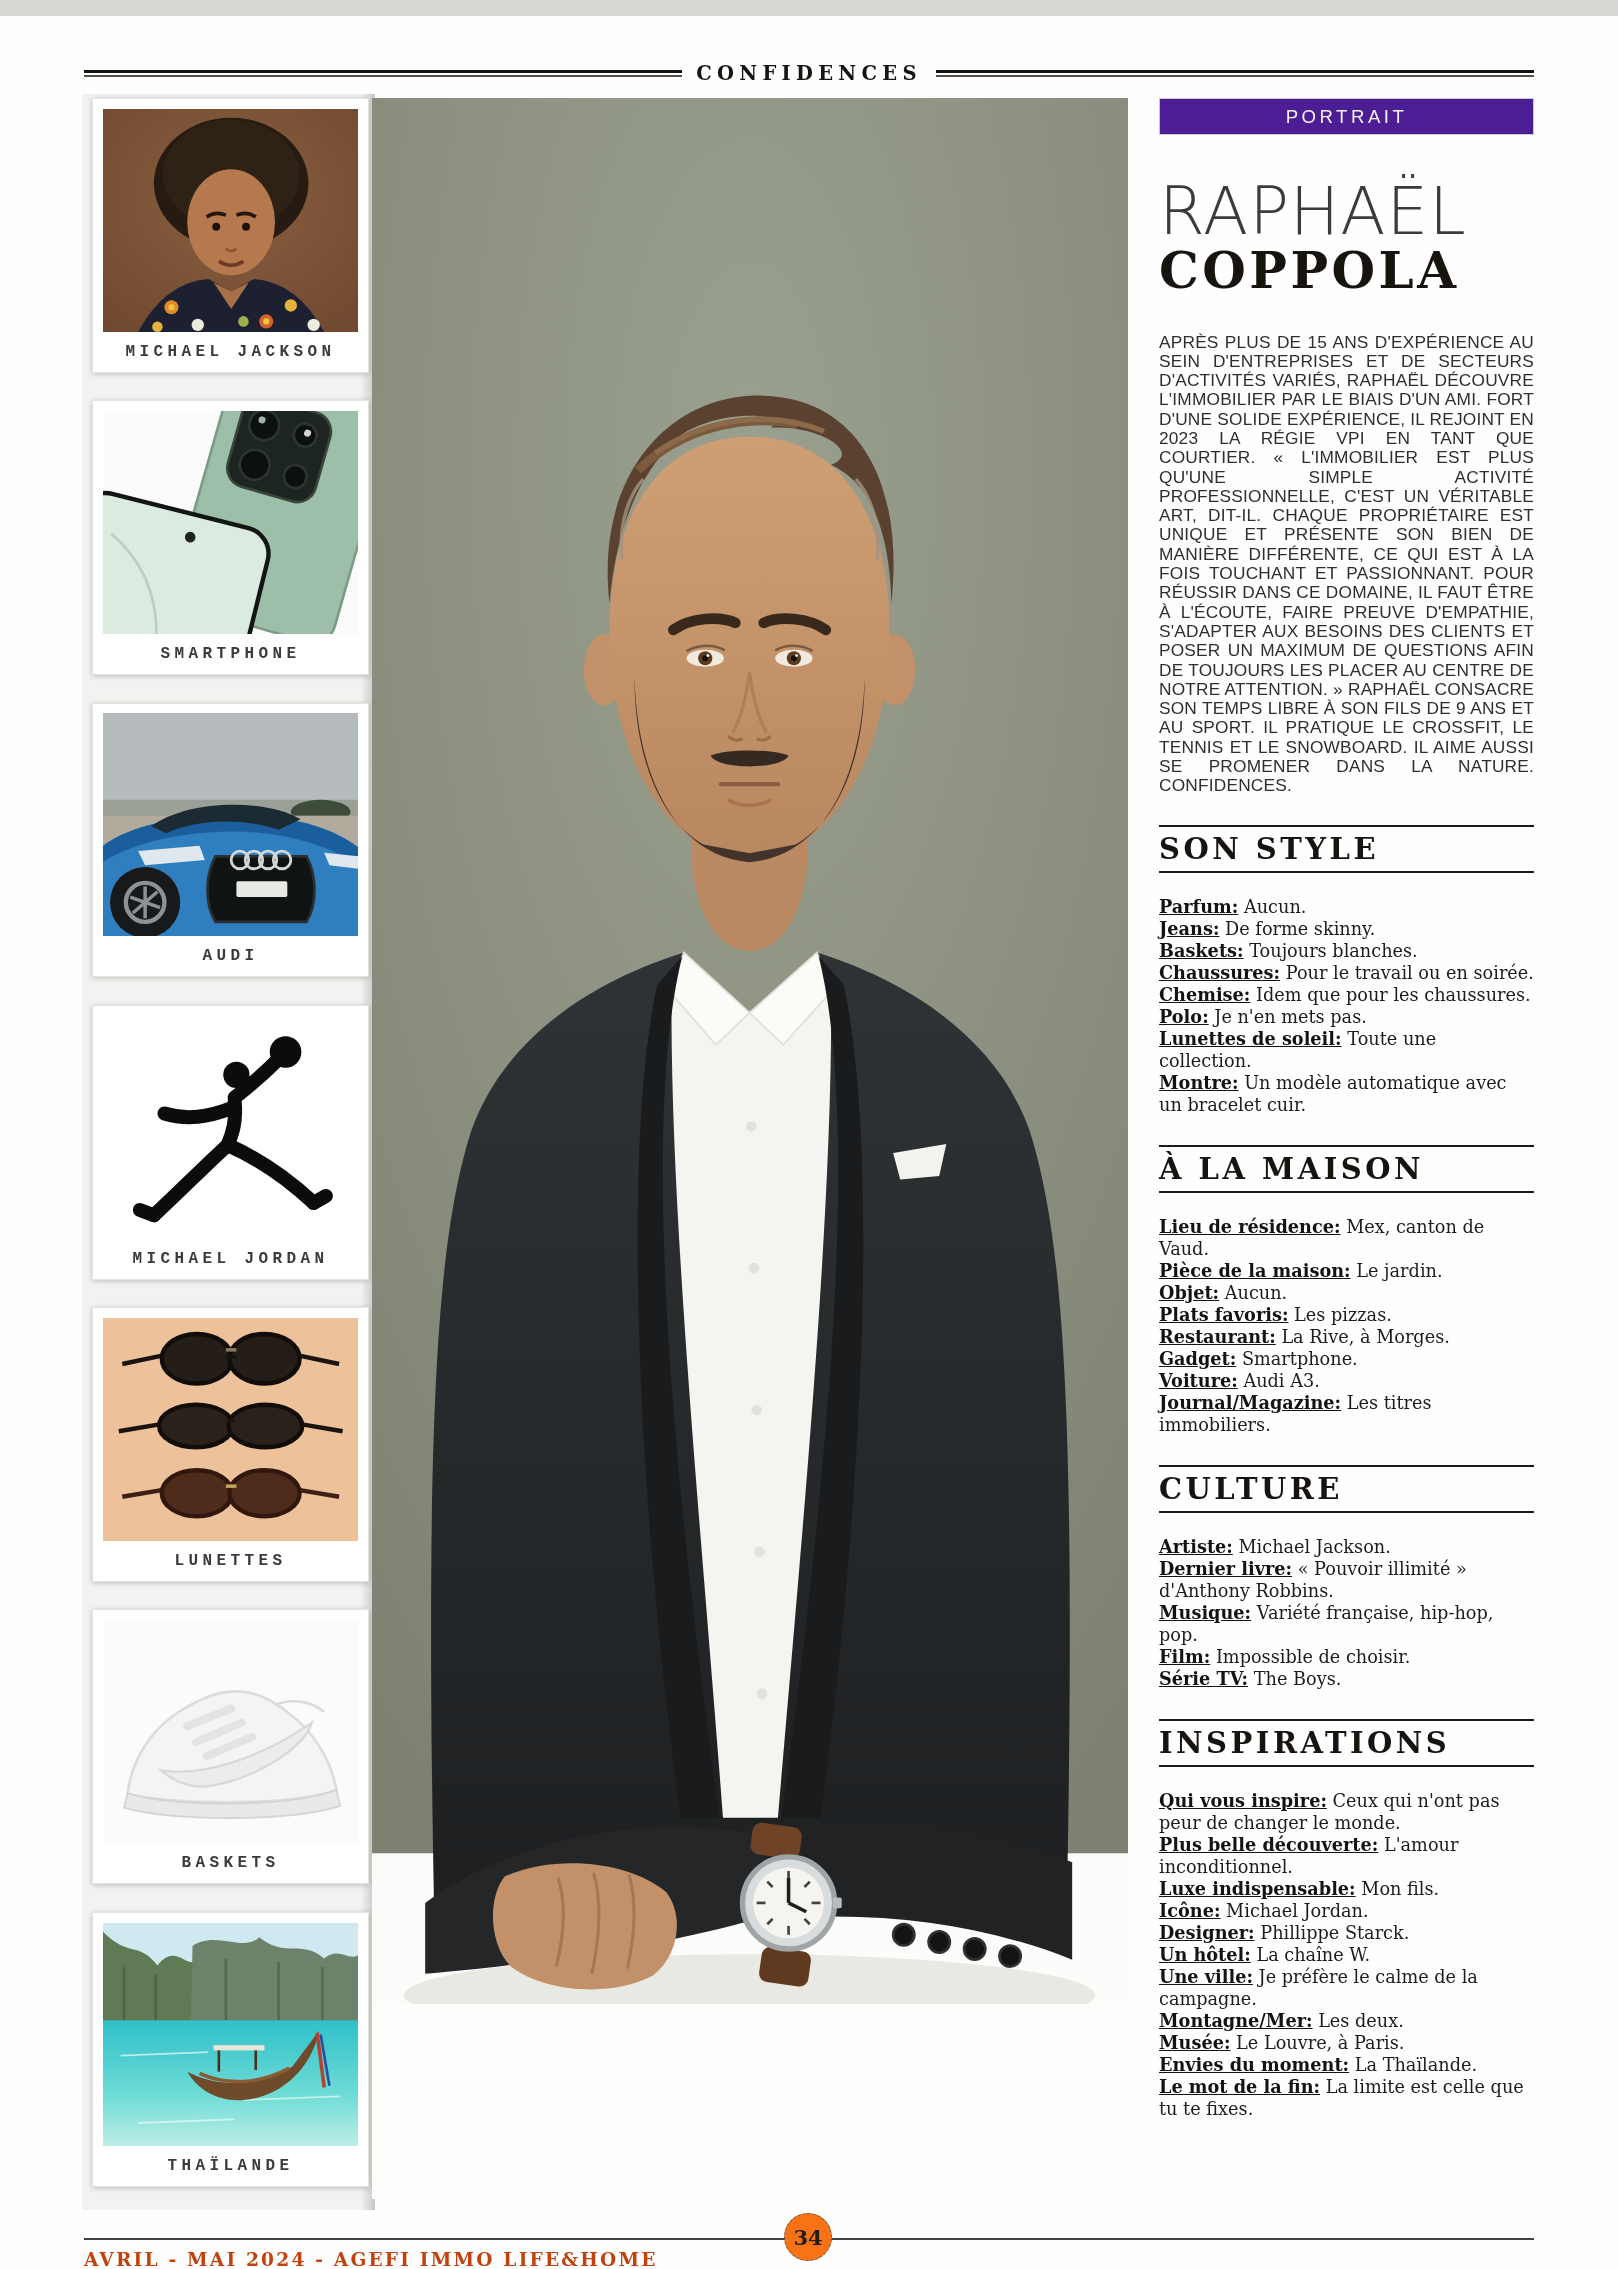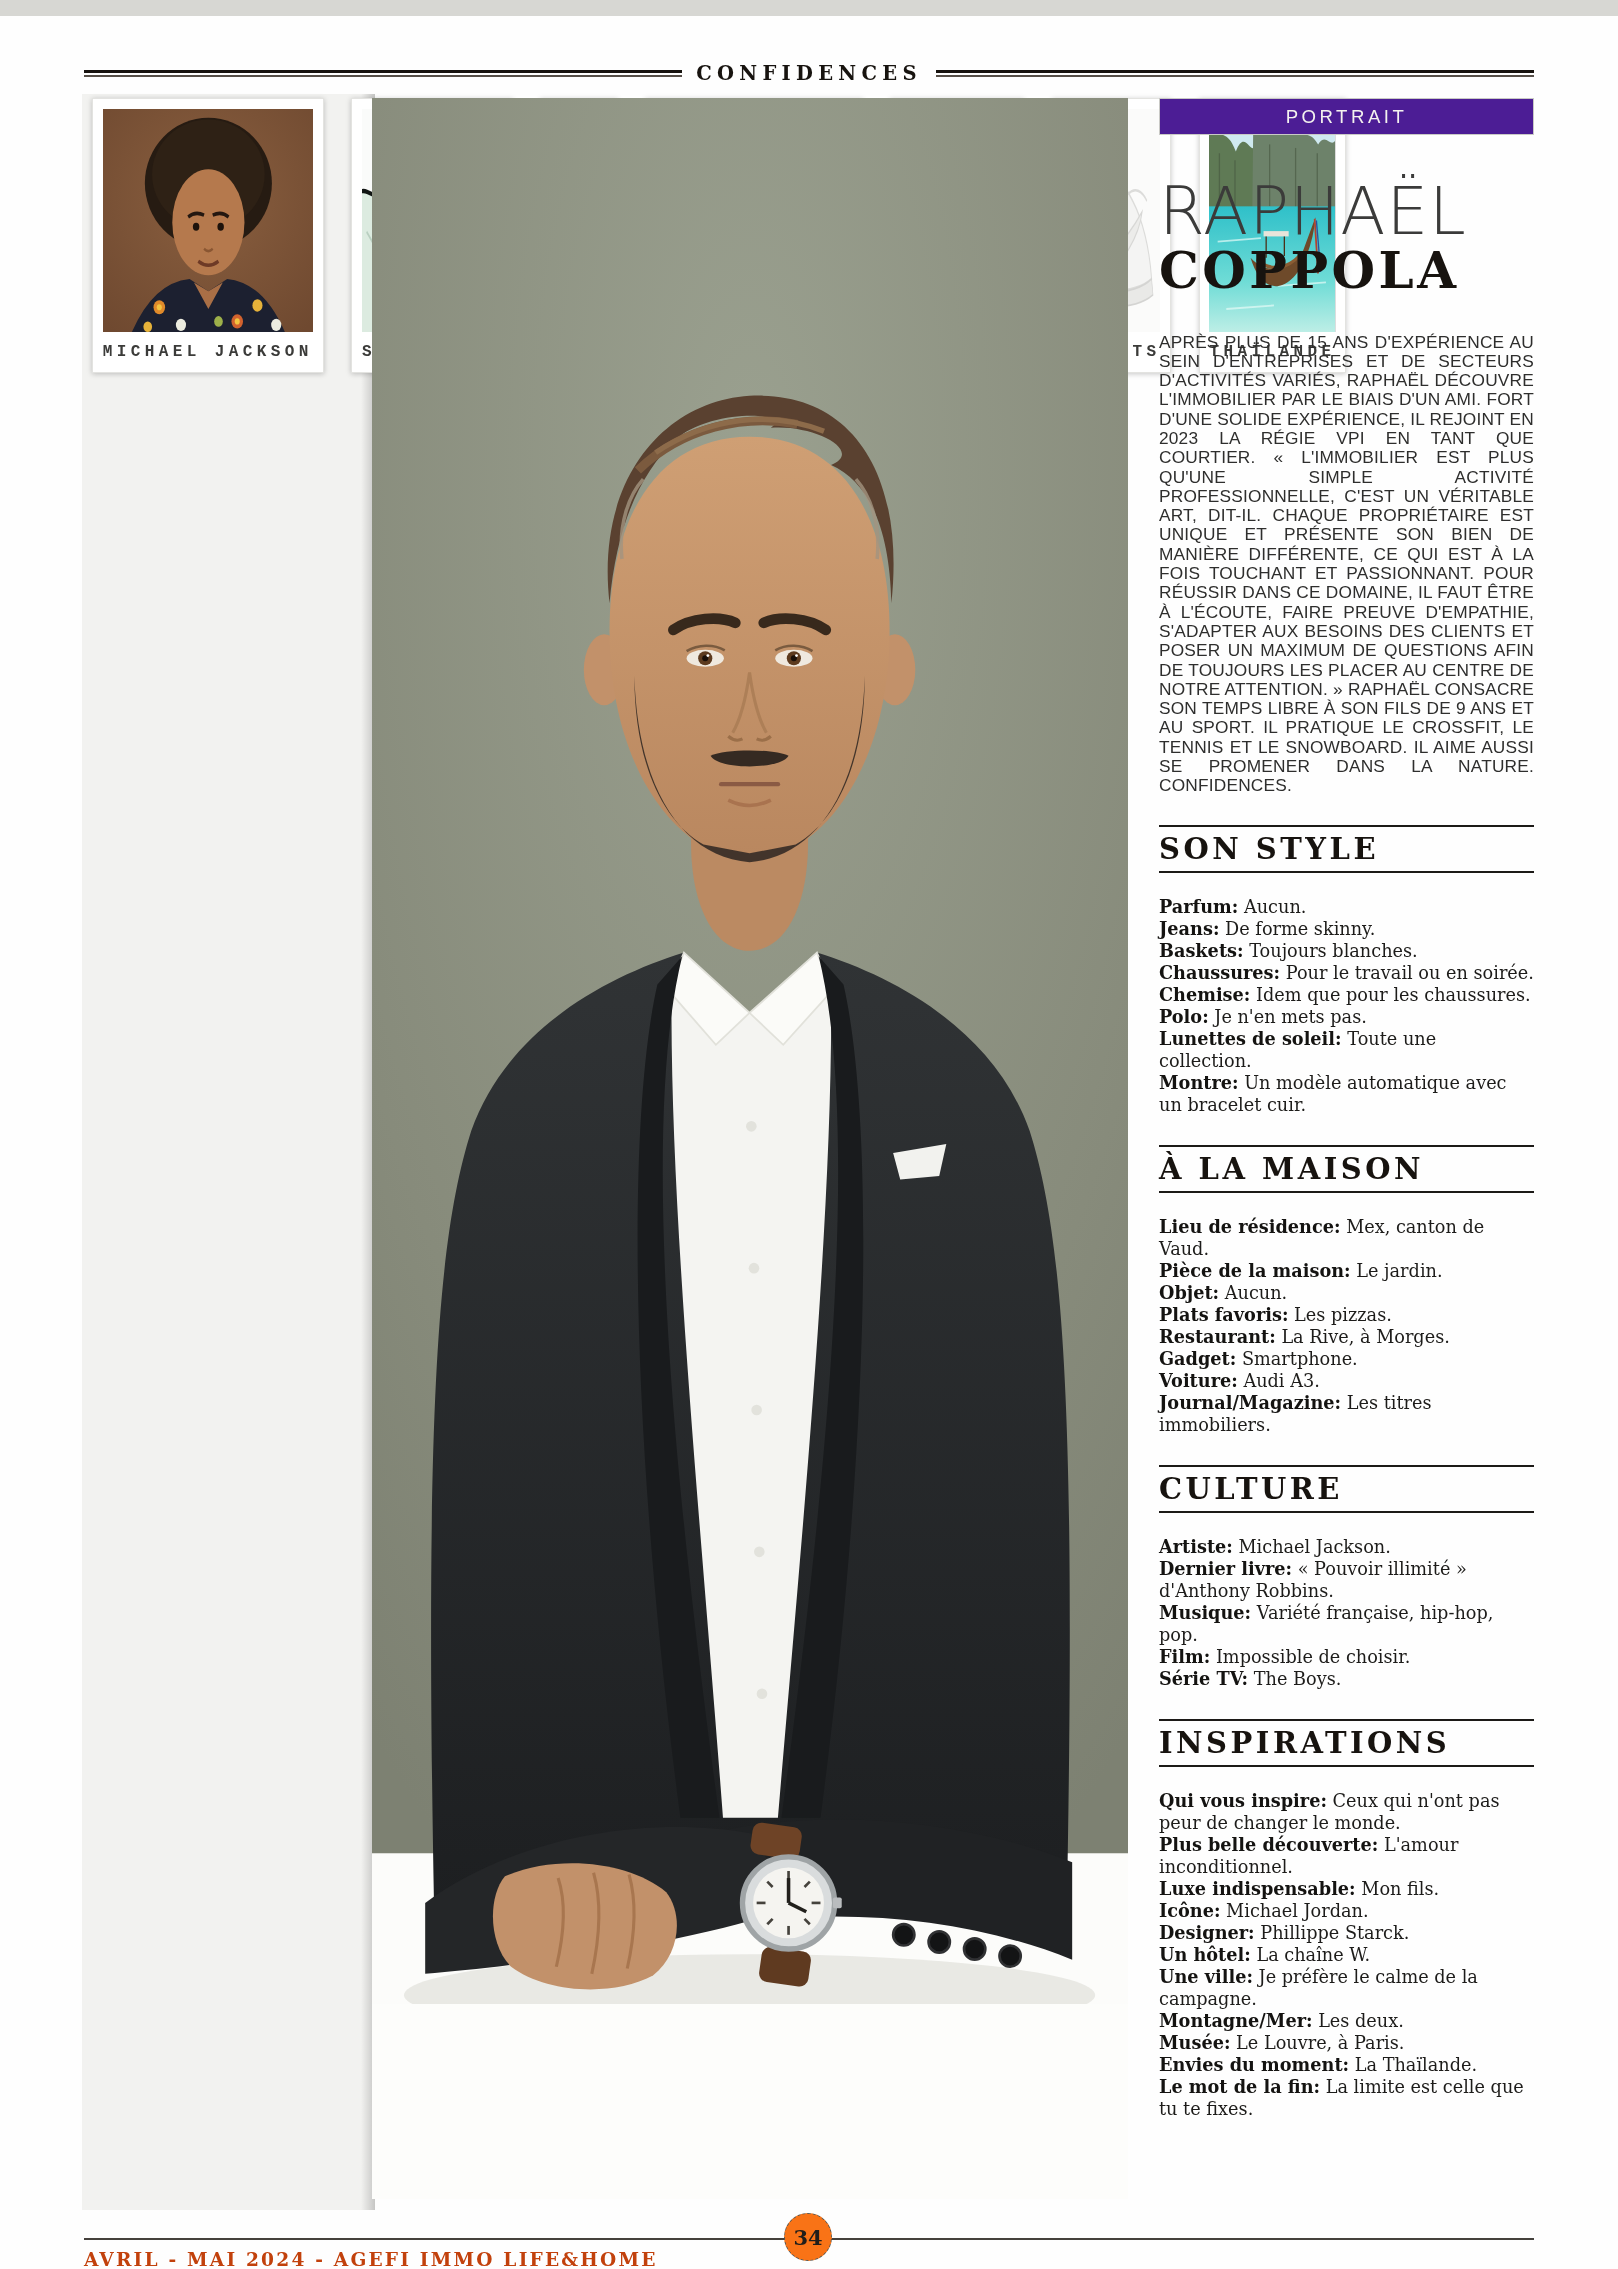--- a/index.html
+++ b/index.html
@@ -8,21 +8,21 @@
 
   
   .masthead{position:absolute;left:84px;right:84px;top:46px;display:flex;align-items:center;gap:14px;}
   .mast-rule{flex:1;height:8px;background:linear-gradient(to bottom,#17130f 0 3.5px,#fefefe 3.5px 5.3px,#564f48 5.3px 7px,transparent 7px);}
   .mast-title{font-family:"DejaVu Serif",serif;font-weight:bold;font-size:19.5px;letter-spacing:5.3px;color:#17130f;white-space:nowrap;}
 
   
   .side-strip{position:absolute;left:82px;top:78px;width:293px;height:2116px;background:#f2f2f0;}
   .side-strip::after{content:"";position:absolute;right:0;top:0;bottom:0;width:14px;
         background:linear-gradient(to right,rgba(0,0,0,0),rgba(0,0,0,.18));}
-  .sidebar{position:absolute;left:92px;top:82px;width:277px;display:flex;flex-direction:row;gap:27.5px;}
+  .sidebar{position:absolute;left:92px;top:82px;width:277px;display:flex;flex-direction:column;gap:27.5px;}
   .pcard{background:#ffffff;border:0.9px solid #e3e3e0;box-shadow:0 0.9px 5.3px rgba(0,0,0,.22);padding:9.8px 9.8px 0;}
   .pimg{height:223px;overflow:hidden;position:relative;background:#ddd;}
   .pimg svg{display:block;width:100%;height:100%;}
   .pcap{height:40px;display:flex;align-items:center;justify-content:center;
         font-family:"Liberation Mono","DejaVu Sans Mono",monospace;font-weight:bold;
         font-size:16px;letter-spacing:4.4px;color:#3b3b39;white-space:nowrap;}
 
   
   .photo{position:absolute;left:372px;top:82px;width:756px;height:2101px;}
   .photo svg{display:block;width:100%;height:100%;}
@@ -35,21 +35,21 @@
         font-size:66px;line-height:1.0;letter-spacing:0.9px;color:#3b3b3a;white-space:nowrap;}
   .title2{font-family:"DejaVu Serif","Liberation Serif",serif;font-weight:bold;
         font-size:50px;line-height:1.05;letter-spacing:3.5px;color:#17130f;white-space:nowrap;}
   .intro{margin-top:35px;font-family:"Liberation Sans","DejaVu Sans",sans-serif;
         font-size:17.3px;line-height:19.3px;letter-spacing:0.2px;color:#2e2e2d;text-align:justify;}
   .sec{margin-top:29px;}
   .sec-h{border-top:2.7px solid #1c1a17;border-bottom:2.7px solid #1c1a17;padding:5px 0;
         text-align:left;font-family:"DejaVu Serif",serif;font-weight:bold;
         font-size:29px;letter-spacing:3.5px;color:#17130f;}
   .entries{margin-top:23px;font-size:17.7px;line-height:22px;color:#1d1c1a;}
-  .entry b{font-weight:bold;color:#141311;}
+  .entry b{font-weight:bold;color:#141311;text-decoration:underline;}
 
   
   .foot-rule{position:absolute;left:84px;right:84px;top:2222px;height:1.8px;background:#45413c;}
   .pagenum{position:absolute;left:784px;top:2197px;width:46px;height:46px;border:1.8px dashed #5d584f;border-radius:50%;
         background:#f97316;display:flex;align-items:center;justify-content:center;
         font-family:"DejaVu Serif",serif;font-weight:bold;font-size:21px;color:#211e1a;}
   .issue{position:absolute;left:84px;top:2233px;font-family:"DejaVu Serif",serif;font-weight:bold;
         font-size:18.6px;letter-spacing:2.2px;color:#c2410c;}
 </style>
 </head>

